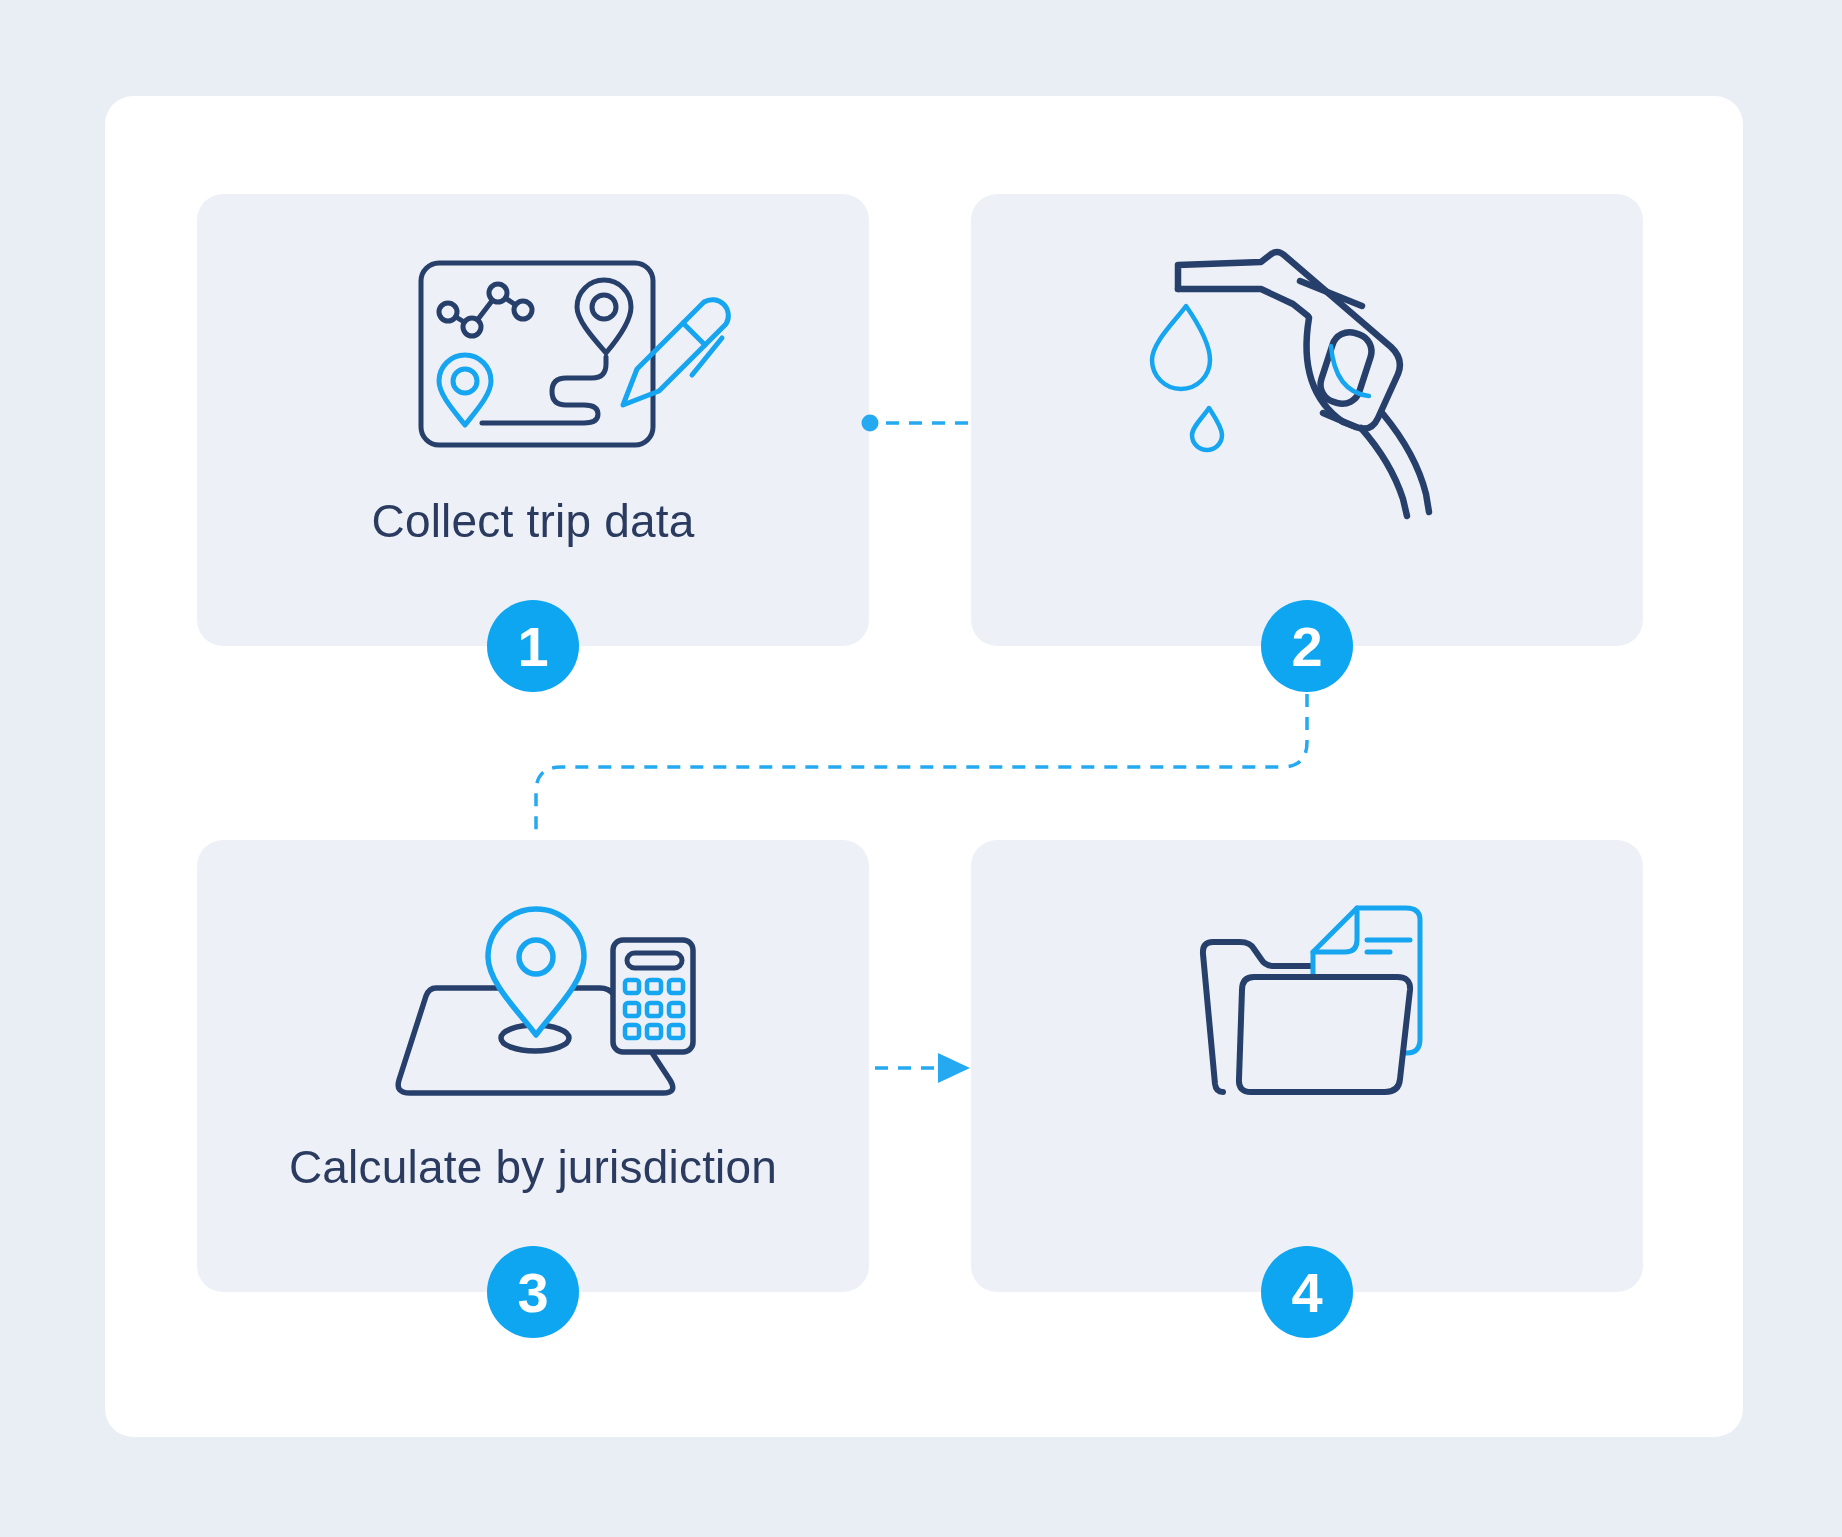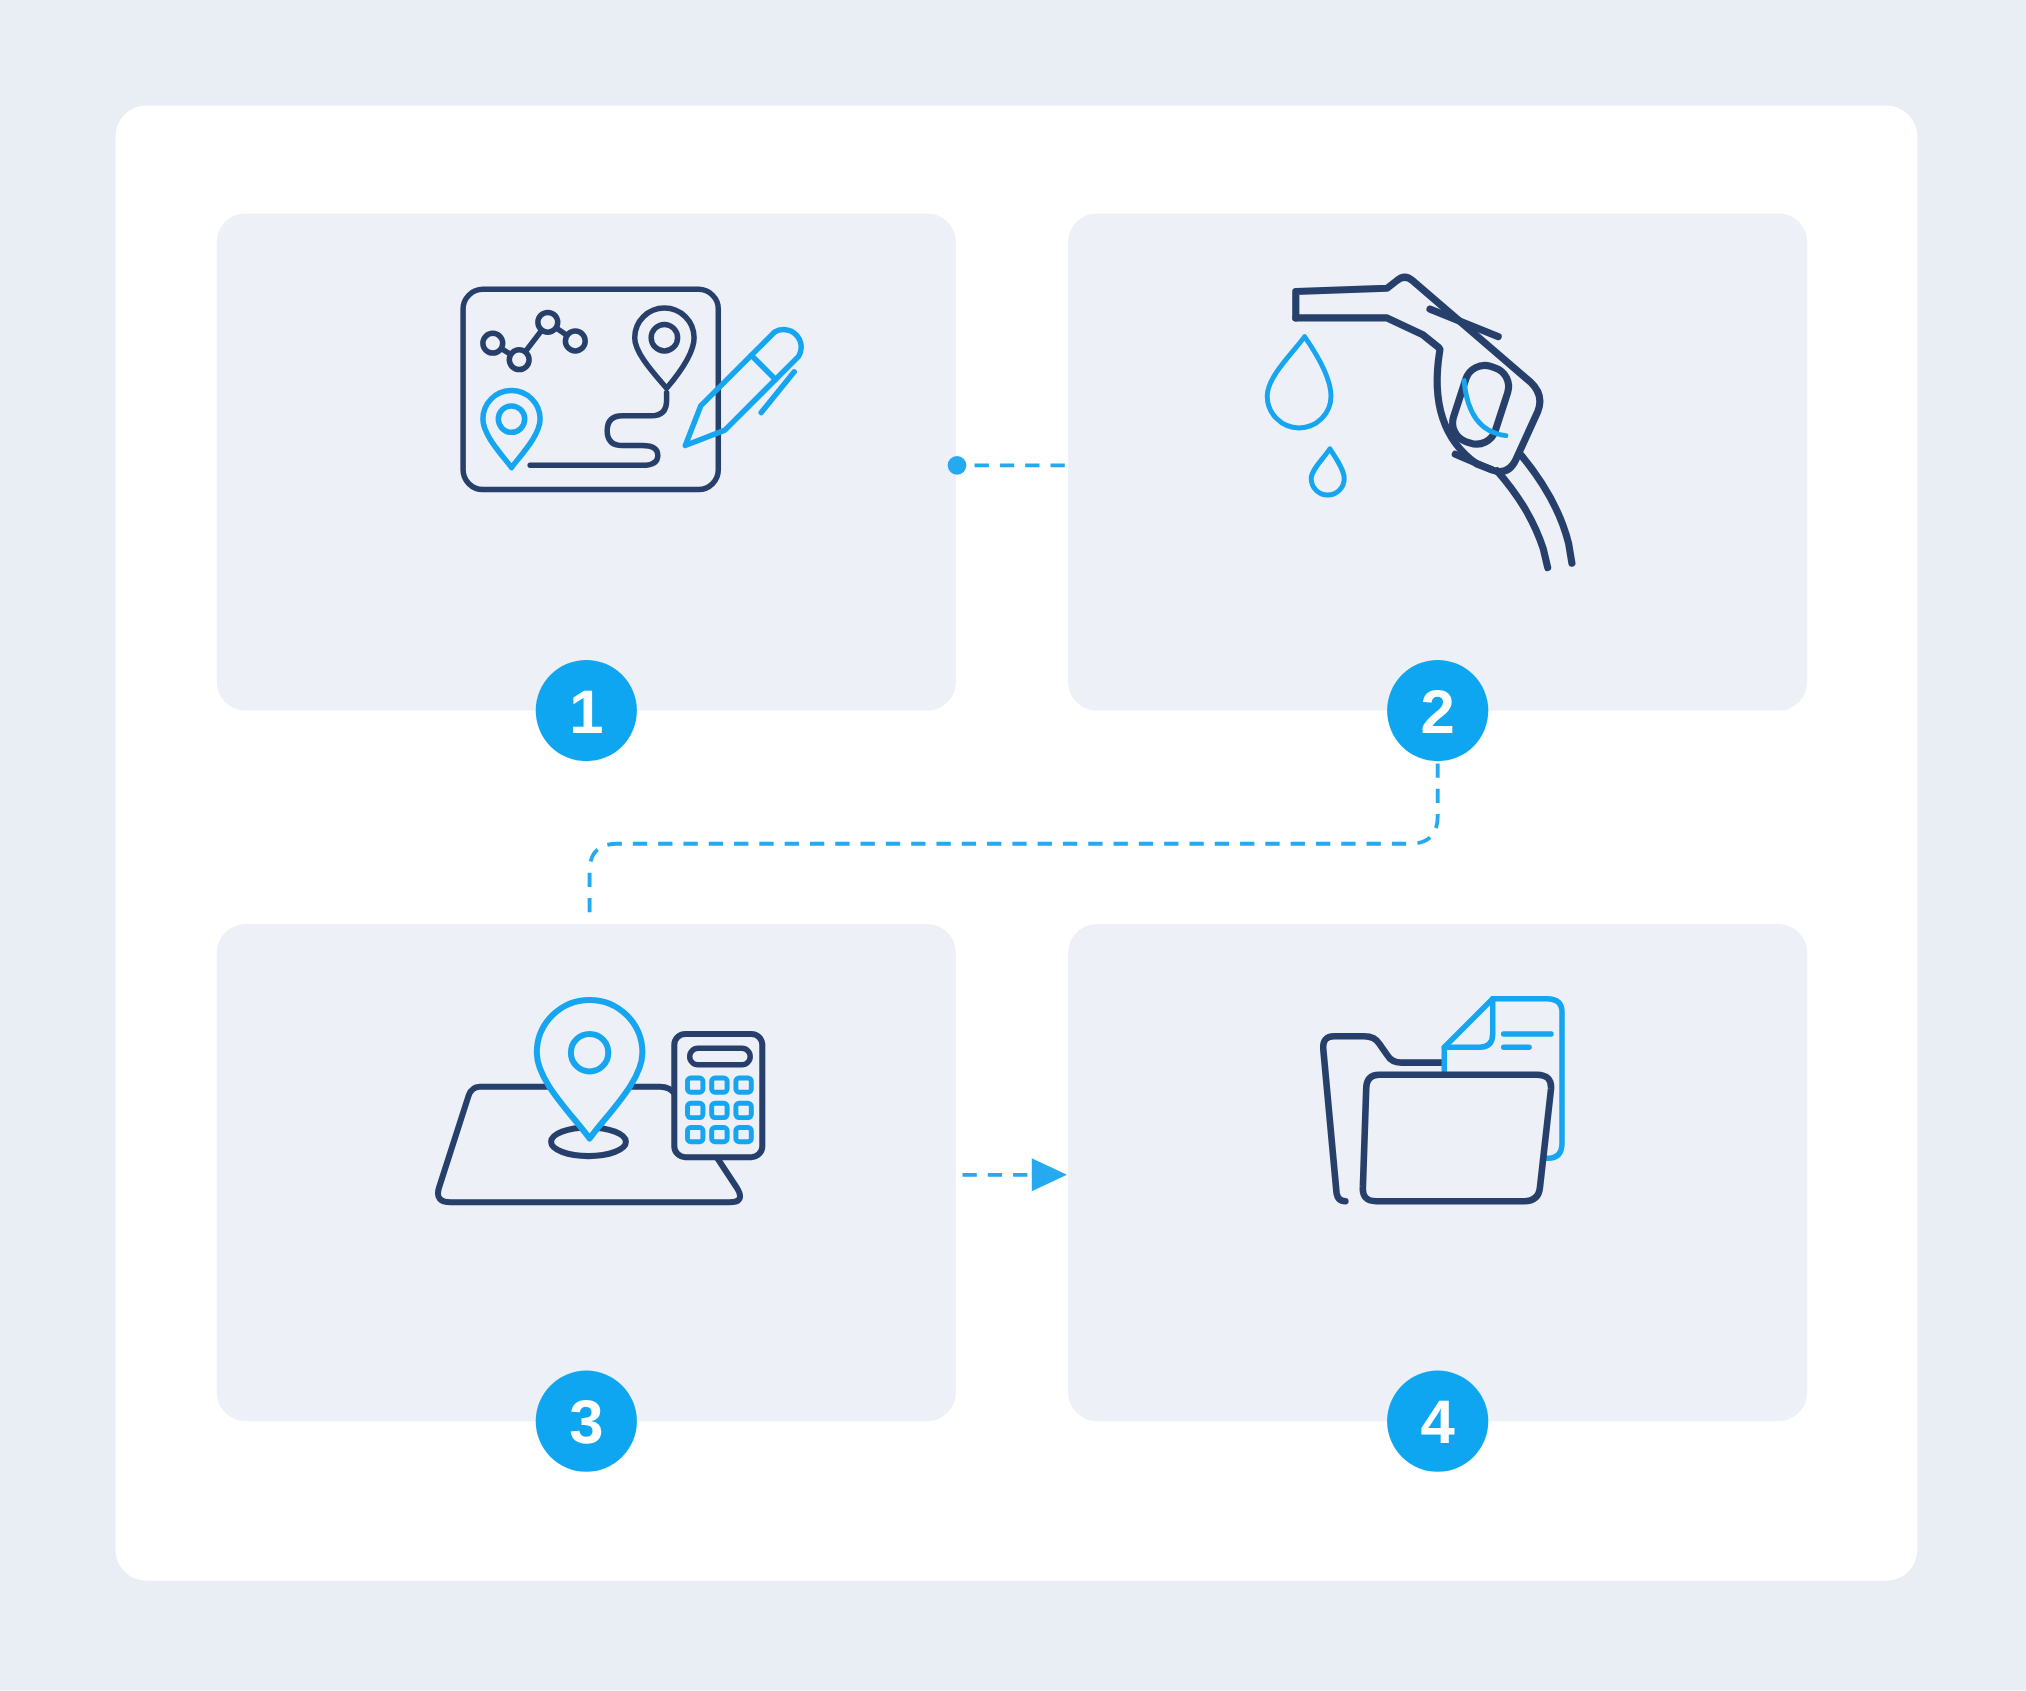--- a/index.html
+++ b/index.html
@@ -58,20 +58,21 @@
       <path d="M 409,163 L 409,170 Q 409,184 395,184 L 369,184 Q 355,184 355,197.5 Q 355,211 369,211 L 387,211 Q 401,211 401,220 Q 401,229 387,229 L 285,229"></path>
     </g>
     <g fill="none" stroke="#16a5f0" stroke-width="5" stroke-linecap="round" stroke-linejoin="round">
       <path d="M 268,231 C 258,218 242,201 242,187 A 26,26 0 1 1 294,187 C 294,201 278,218 268,231 Z" fill="#edf1f7"></path>
       <circle cx="268" cy="187" r="12"></circle>
       <path d="M 426,211 L 440,175 L 507,108 A 16,16 0 0 1 529,130 L 462,197 Z"></path>
       <line x1="486" y1="129" x2="508" y2="151"></line>
       <line x1="495" y1="181" x2="525" y2="144"></line>
     </g>
   </svg>
+  <div class="label">Collect trip data</div>
   <div class="badge">
       <span>1</span>
     </div>
 </div>
 
 <div class="card" id="card-2">
   <svg class="icon" viewBox="0 0 672 452">
     <g fill="none" stroke="#273f6b" stroke-width="6.5" stroke-linecap="round" stroke-linejoin="round">
       <path d="M 207,95 L 207,71 L 290,68 L 299,61 Q 306,55 313,61 L 420,153 Q 433,165 427,180 L 407,224 Q 400,239 385,233 L 352,219"></path>
       <path d="M 207,95 L 290,95 L 322,110 L 337,122"></path>
@@ -107,20 +108,21 @@
       <rect x="450" y="140" width="14" height="13" rx="3"></rect>
       <rect x="472" y="140" width="14" height="13" rx="3"></rect>
       <rect x="428" y="163" width="14" height="13" rx="3"></rect>
       <rect x="450" y="163" width="14" height="13" rx="3"></rect>
       <rect x="472" y="163" width="14" height="13" rx="3"></rect>
       <rect x="428" y="185" width="14" height="13" rx="3"></rect>
       <rect x="450" y="185" width="14" height="13" rx="3"></rect>
       <rect x="472" y="185" width="14" height="13" rx="3"></rect>
     </g>
   </svg>
+  <div class="label">Calculate by jurisdiction</div>
   <div class="badge">
       <span>3</span>
     </div>
 </div>
 
 <div class="card" id="card-4">
   <svg class="icon" viewBox="0 0 672 452">
     <path d="M 252,252 Q 245,252 244,244 L 232,114 Q 231,102 242,102 L 269,102 Q 279,102 283,109 L 290,119 Q 294,126 303,126 L 344,126 L 344,252 Z" fill="#edf1f7" stroke="none"></path>
     <path d="M 252,252 Q 245,252 244,244 L 232,114 Q 231,102 242,102 L 269,102 Q 279,102 283,109 L 290,119 Q 294,126 303,126 L 344,126" fill="none" stroke="#273f6b" stroke-width="6" stroke-linecap="round" stroke-linejoin="round"></path>
     <g fill="none" stroke="#16a5f0" stroke-width="5" stroke-linecap="round" stroke-linejoin="round">

